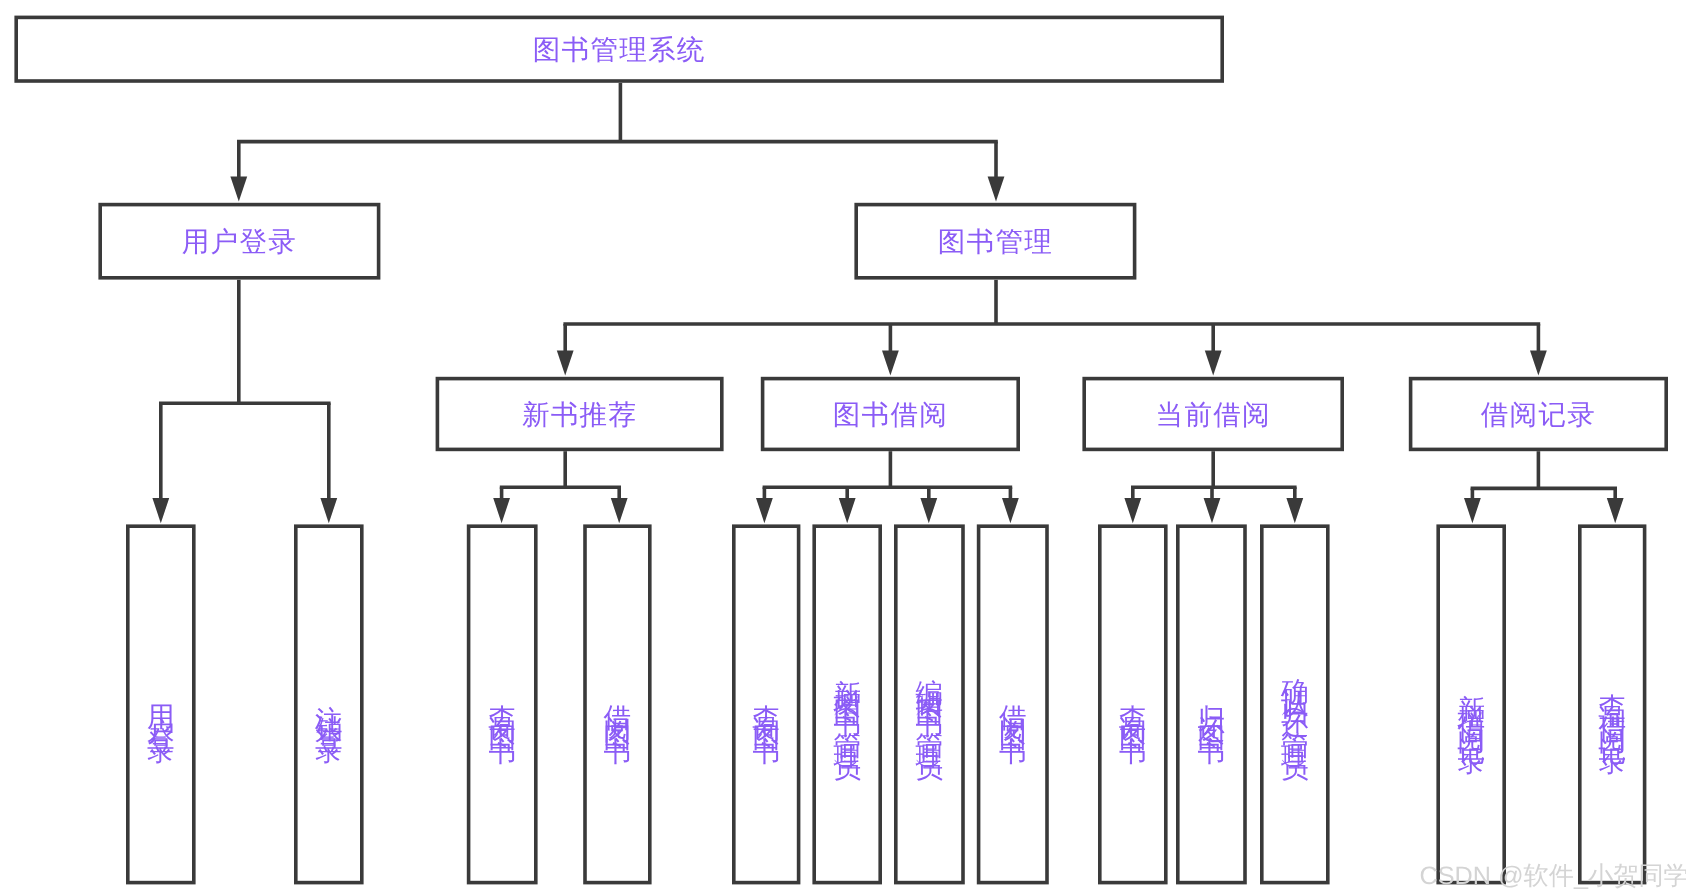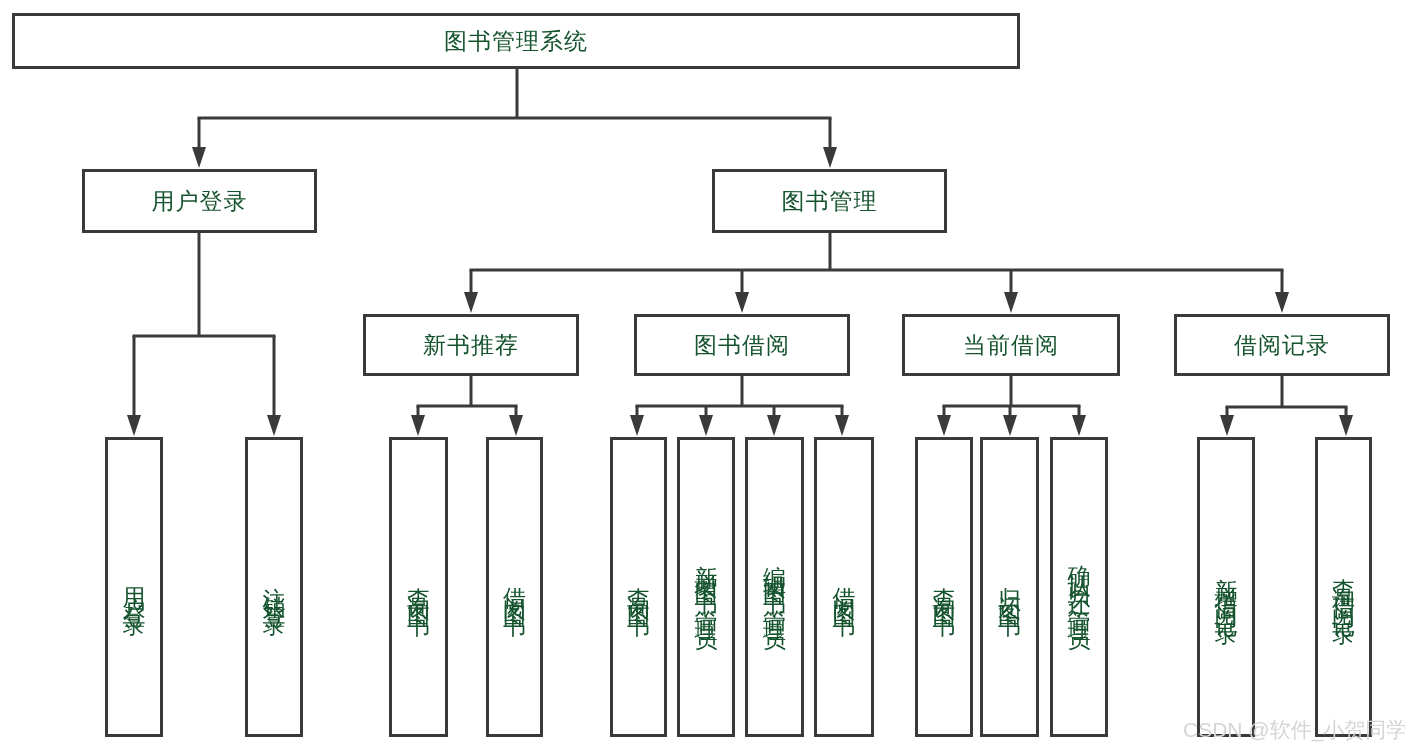--- a/index.html
+++ b/index.html
@@ -18,21 +18,21 @@
     z-index: 1;
   }
   .box {
     position: absolute;
     box-sizing: border-box;
     background: #ffffff;
     border: 3px solid #3a3a3a;
     display: flex;
     align-items: center;
     justify-content: center;
-    color: #14532d;
+    color: #8b5cf6;
     font-size: 23px;
     letter-spacing: 1px;
     z-index: 2;
   }
   .vbox span {
     writing-mode: vertical-rl;
     text-orientation: mixed;
     letter-spacing: 9px;
     line-height: 1;
     white-space: nowrap;
@@ -111,21 +111,21 @@
     <span>图书管理系统</span>
   </div>
 
   <div class="box" style="left:82px; top:169px; width:235px; height:64px;">
     <span>用户登录</span>
   </div>
   <div class="box" style="left:712px; top:169px; width:235px; height:64px;justify-content:center;">
     <span>图书管理</span>
   </div>
 
-  <div class="box" style="left:363px; top:314px; width:216px; height:62px;">
+  <div class="box" style="left:363px; top:314px; width:240px; height:62px;">
     <span>新书推荐</span>
   </div>
   <div class="box" style="left:634px; top:314px; width:216px; height:62px;">
     <span>图书借阅</span>
   </div>
   <div class="box" style="left:902px; top:314px; width:218px; height:62px;">
     <span>当前借阅</span>
   </div>
   <div class="box" style="left:1174px; top:314px; width:216px; height:62px;">
     <span>借阅记录</span>

